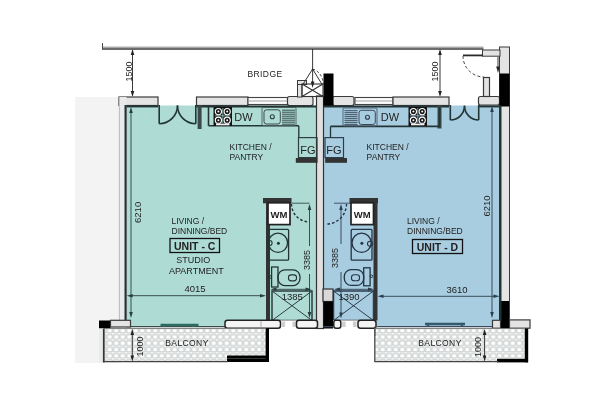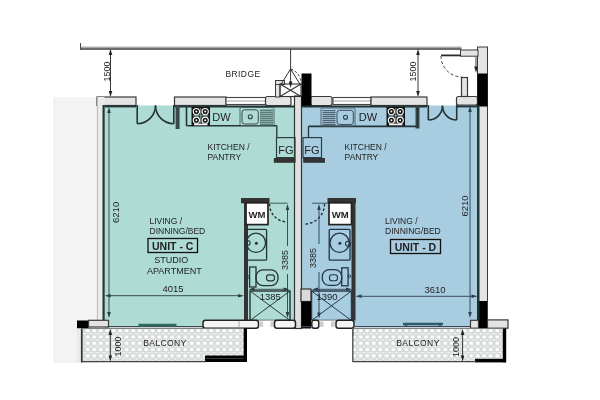--- a/index.html
+++ b/index.html
@@ -1,16 +1,16 @@
 <!DOCTYPE html>
 <html><head>
 <meta charset="utf-8">
 <style>
 html,body{margin:0;padding:0;background:#fff;}
-#plan{width:520px;height:400px;position:relative;font-family:"Liberation Sans",sans-serif;}
+#plan{width:520px;height:400px;position:relative;font-family:"Liberation Sans",sans-serif;padding-left:22px;}
 text{font-family:"Liberation Sans",sans-serif;fill:#222;}
 </style>
 </head>
 <body>
 <div id="plan">
 <svg width="600" height="400" viewBox="0 0 600 400" xmlns="http://www.w3.org/2000/svg">
 <defs>
 <pattern id="tiles" width="6.5" height="6.3" patternUnits="userSpaceOnUse">
 <rect x="0" y="0" width="6.5" height="6.3" fill="#ffffff"></rect>
 <rect x="0.75" y="0.75" width="5" height="4.6" fill="#ffffff" stroke="#c9cdcd" stroke-width="1.1" rx="0.4"></rect>

